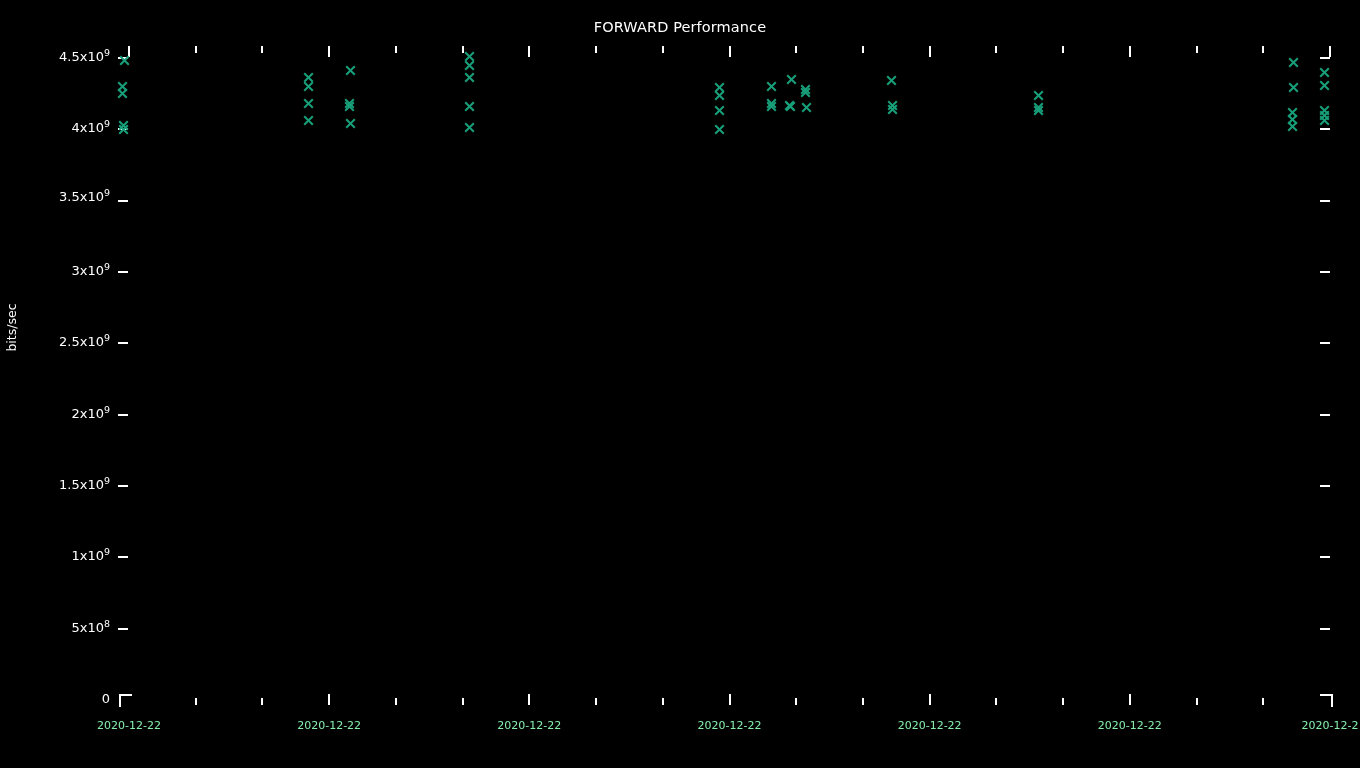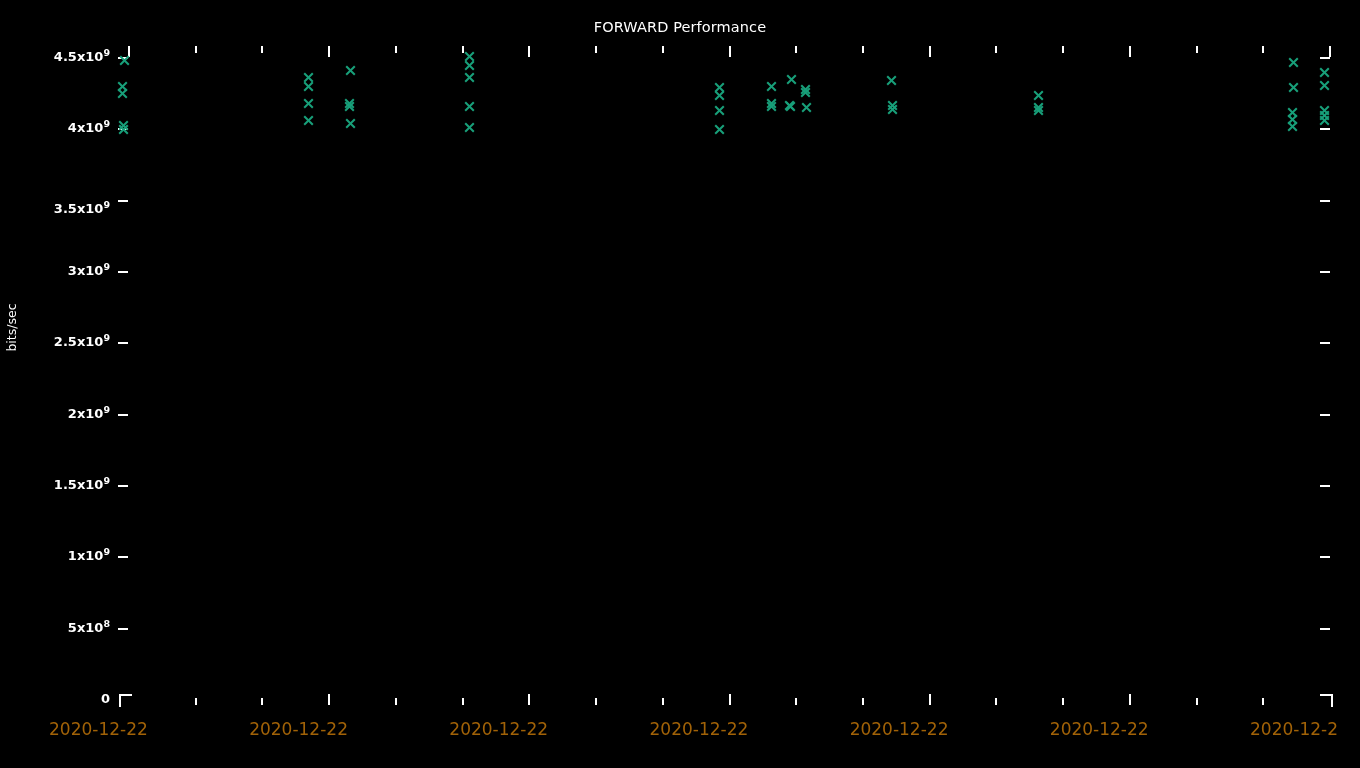--- a/index.html
+++ b/index.html
@@ -72,21 +72,20 @@
   .ytick-label sup {
     font-size: 9.5px;
     vertical-align: super;
     line-height: 0;
   }
   .ytick-wrap {
     position: absolute;
     left: 0;
     width: 110px;
     height: 16px;
-    font-weight: bold;
   }
   .ytick-mark-left {
     position: absolute;
     left: 118px;
     width: 10px;
     height: 2px;
     background: #ffffff;
   }
   .ytick-mark-right {
     position: absolute;
@@ -101,23 +100,24 @@
     background: #ffffff;
   }
   .xtick-bottom {
     position: absolute;
     width: 2px;
     background: #ffffff;
   }
   .xtick-label {
     position: absolute;
     top: 719px;
-    font-size: 17px;
-    color: #a16207;
+    font-size: 11px;
+    color: #86efac;
     white-space: nowrap;
+    text-align: center;
   }
   .corner-bl {
     position: absolute;
     left: 119px;
     top: 694px;
     width: 11px;
     height: 11px;
     border-left: 2px solid #ffffff;
     border-top: 2px solid #ffffff;
   }
@@ -153,21 +153,21 @@
       <div class="ytick-wrap" style="top: 50px;">
         <div class="ytick-label">4.5x10<sup>9</sup></div>
       </div>
       <div class="ytick-mark-left" style="top: 57px;"></div>
       <div class="ytick-mark-right" style="top: 57px;"></div>
       <div class="ytick-wrap" style="top: 121.333px;">
         <div class="ytick-label">4x10<sup>9</sup></div>
       </div>
       <div class="ytick-mark-left" style="top: 128.333px;"></div>
       <div class="ytick-mark-right" style="top: 128.333px;"></div>
-      <div class="ytick-wrap" style="top: 202px;">
+      <div class="ytick-wrap" style="top: 190px;">
         <div class="ytick-label">3.5x10<sup>9</sup></div>
       </div>
       <div class="ytick-mark-left" style="top: 199.667px;"></div>
       <div class="ytick-mark-right" style="top: 199.667px;"></div>
       <div class="ytick-wrap" style="top: 264px;">
         <div class="ytick-label">3x10<sup>9</sup></div>
       </div>
       <div class="ytick-mark-left" style="top: 271px;"></div>
       <div class="ytick-mark-right" style="top: 271px;"></div>
       <div class="ytick-wrap" style="top: 335.333px;">

